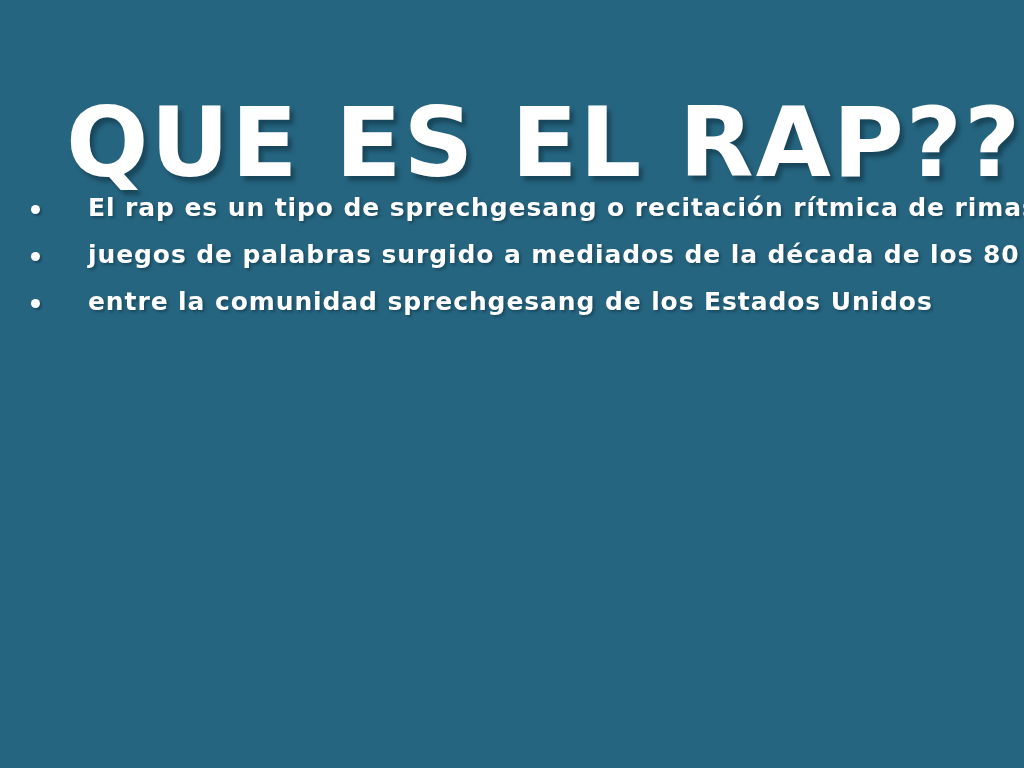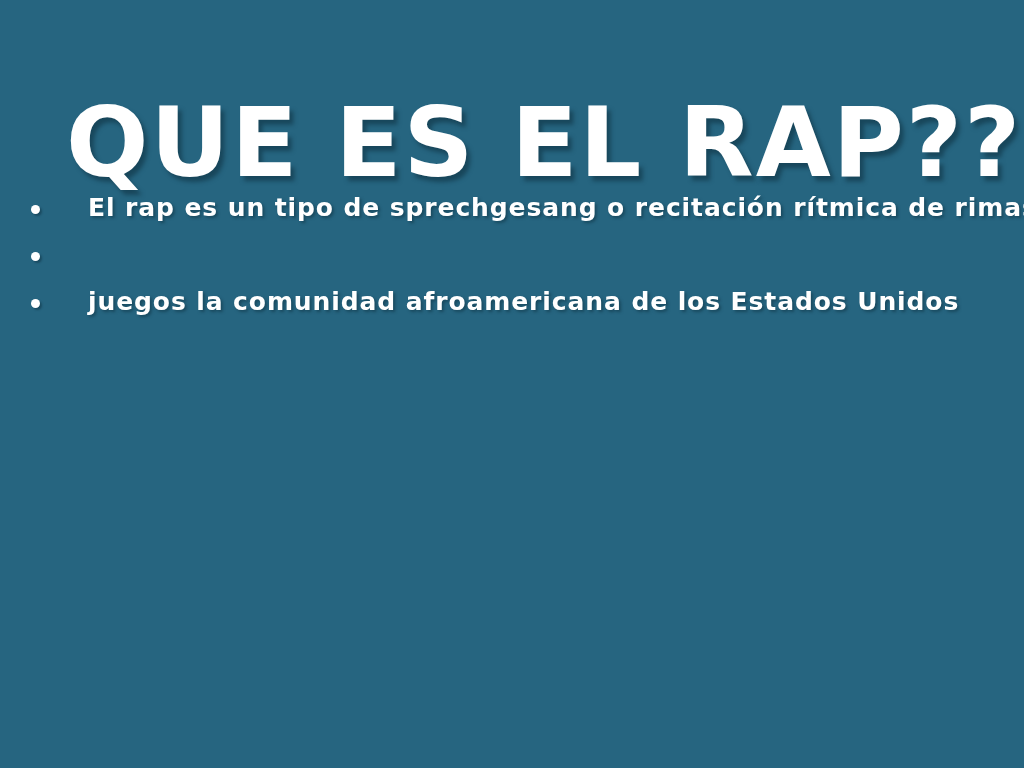--- a/index.html
+++ b/index.html
@@ -97,24 +97,25 @@
 
   <ul class="body-list">
 
     <li class="bullet-row">
       <span class="bullet-marker"></span>
       <span class="bullet-text">El rap es un tipo de sprechgesang o recitación rítmica de rimas y</span>
     </li>
 
     <li class="bullet-row">
       <span class="bullet-marker"></span>
+      <span class="bullet-text">juegos de palabras surgido a mediados de la década de los 80</span>
     </li>
 
     <li class="bullet-row">
       <span class="bullet-marker"></span>
-      <span class="bullet-text">juegos la comunidad afroamericana de los Estados Unidos</span>
+      <span class="bullet-text">entre la comunidad sprechgesang de los Estados Unidos</span>
     </li>
 
   </ul>
 
   <div class="slide-body-empty"></div>
 
 </div>
 
 </body></html>

